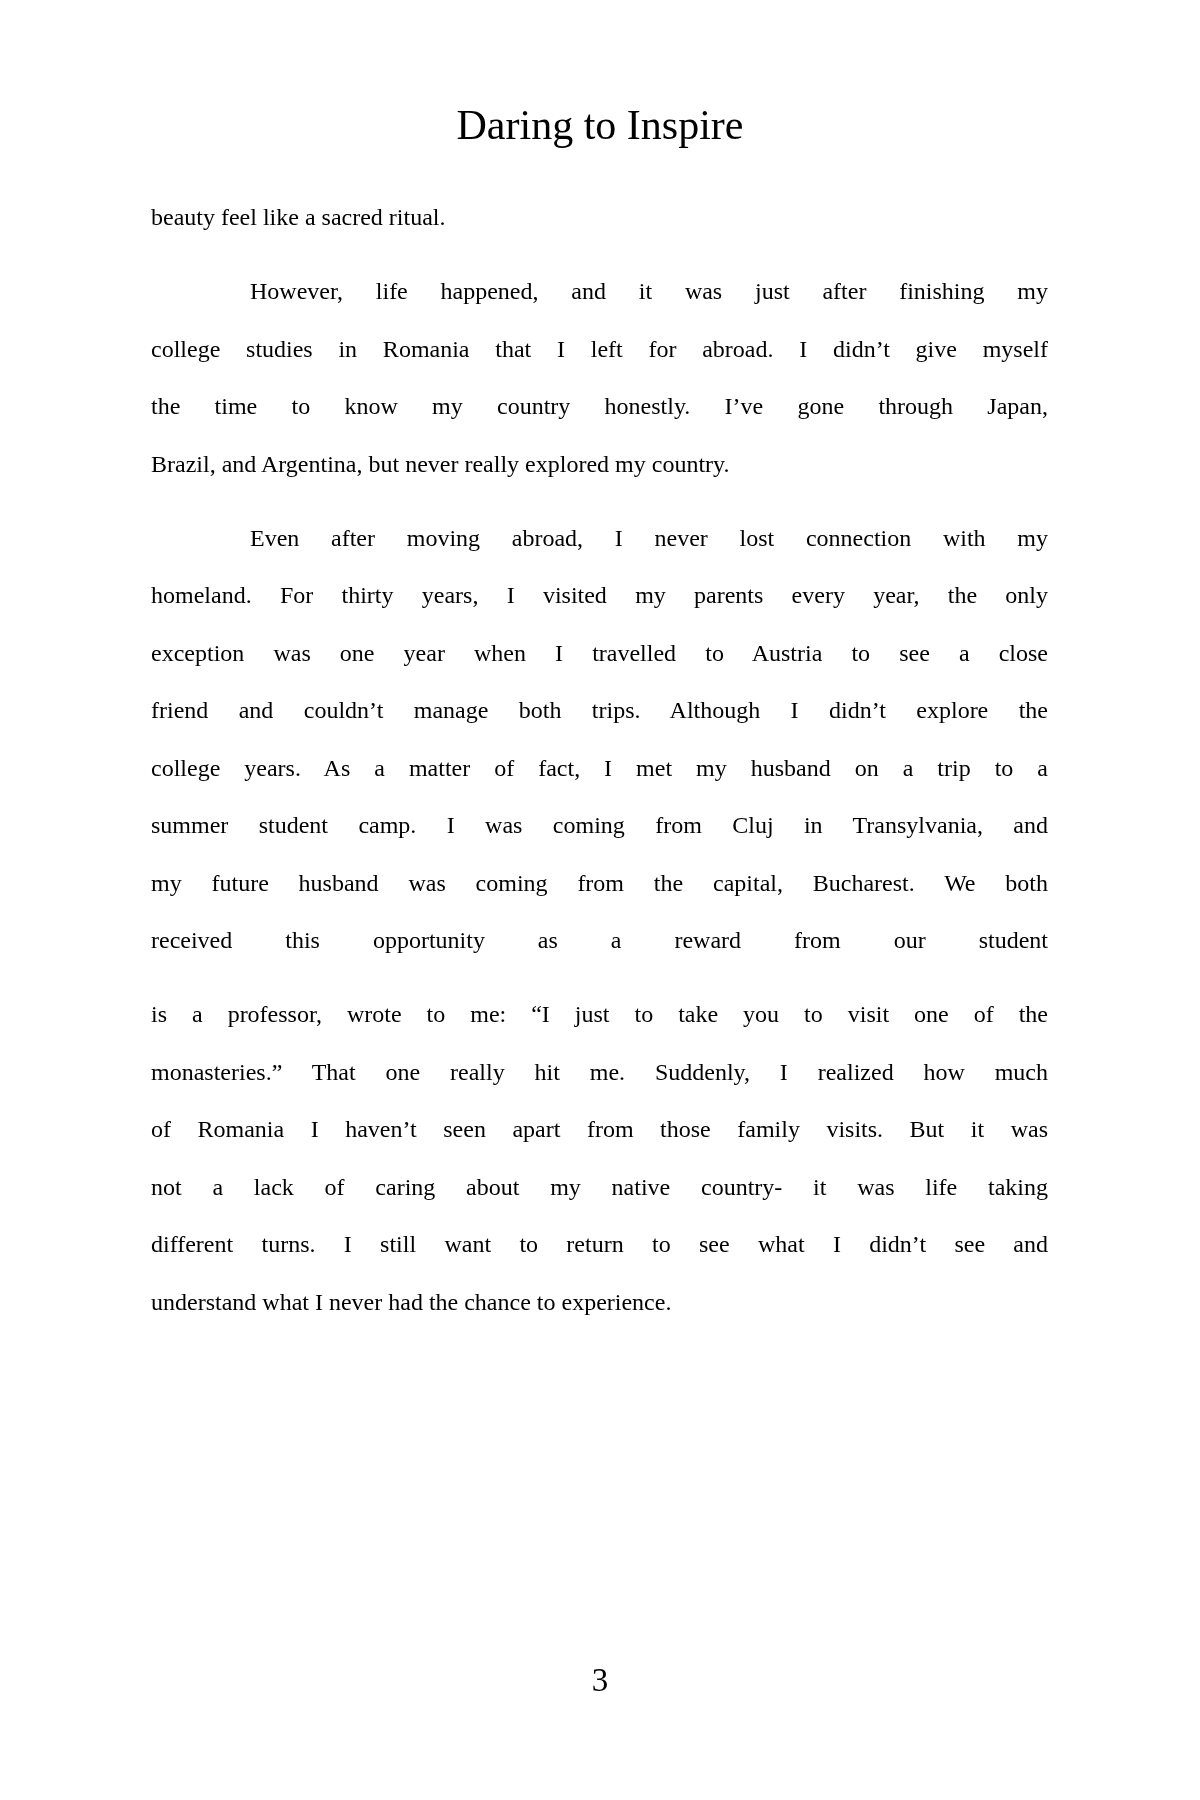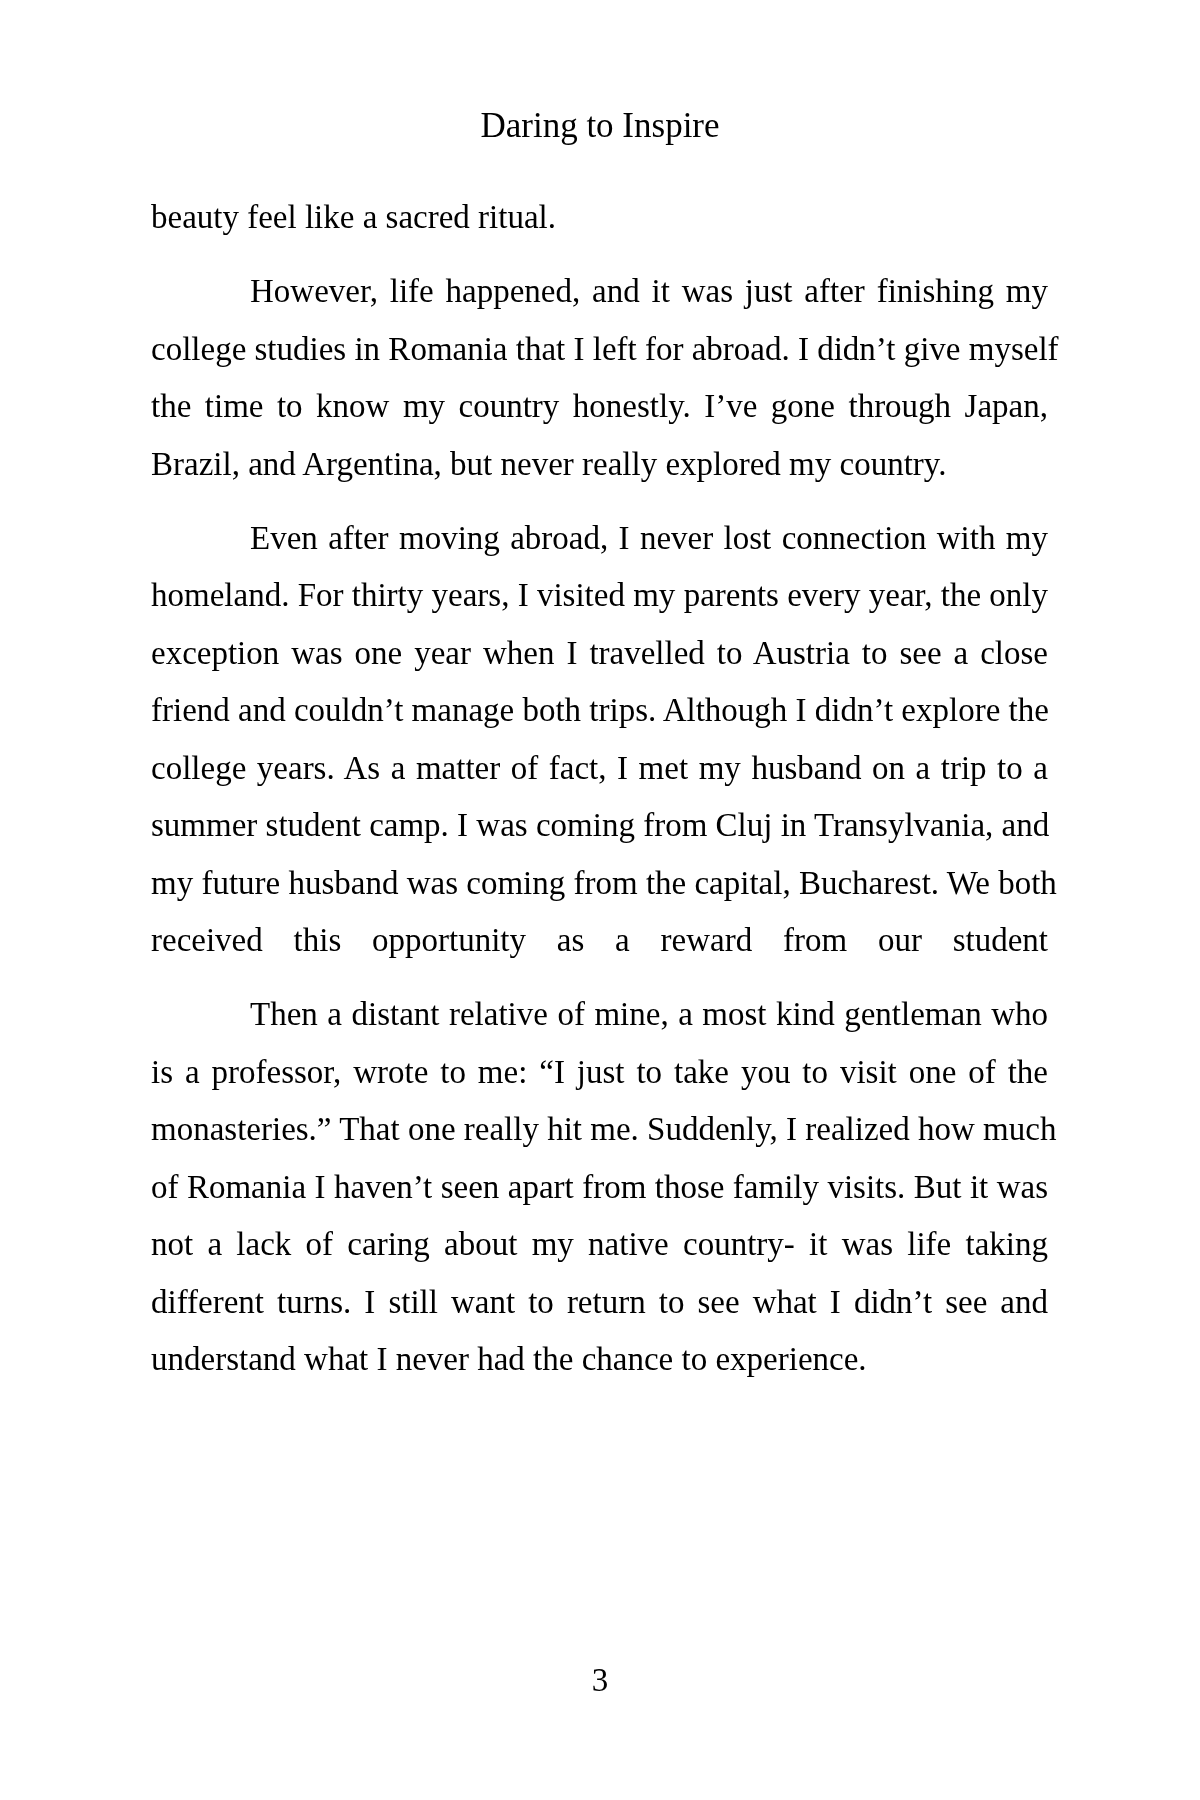--- a/index.html
+++ b/index.html
@@ -20,30 +20,30 @@
       left: 0; top: 0;
       width: 1200px; height: 1800px;
       background: #ffffff;
     }
     .running-header {
       position: absolute;
       top: 97px;
       left: 0;
       width: 1200px;
       text-align: center;
-      font-size: 35px;
+      font-size: 42px;
       line-height: 57.5px;
       white-space: nowrap;
     }
     .body-text {
       position: absolute;
       top: 189px;
       left: 151px;
       width: 897px;
-      font-size: 33px;
+      font-size: 24px;
       line-height: 57.5px;
     }
     .para {
       margin: 0 0 16.5px 0;
     }
     .line {
       display: block;
       height: 57.5px;
       white-space: nowrap;
       text-align: justify;
@@ -89,21 +89,20 @@
       <span class="line">homeland. For thirty years, I visited my parents every year, the only</span>
       <span class="line">exception was one year when I travelled to Austria to see a close</span>
       <span class="line">friend and couldn’t manage both trips. Although I didn’t explore the</span>
       <span class="line">college years. As a matter of fact, I met my husband on a trip to a</span>
       <span class="line">summer student camp. I was coming from Cluj in Transylvania, and</span>
       <span class="line">my future husband was coming from the capital, Bucharest. We both</span>
       <span class="line">received this opportunity as a reward from our student</span>
     </p>
 
     <p class="para">
-      <span class="line indent">Then a distant relative of mine, a most kind gentleman who</span>
       <span class="line">is a professor, wrote to me: “I just to take you to visit one of the</span>
       <span class="line">monasteries.” That one really hit me. Suddenly, I realized how much</span>
       <span class="line">of Romania I haven’t seen apart from those family visits. But it was</span>
       <span class="line">not a lack of caring about my native country- it was life taking</span>
       <span class="line">different turns. I still want to return to see what I didn’t see and</span>
       <span class="line last">understand what I never had the chance to experience.</span>
     </p>
   </div>
 
   <div class="page-number">3</div>

